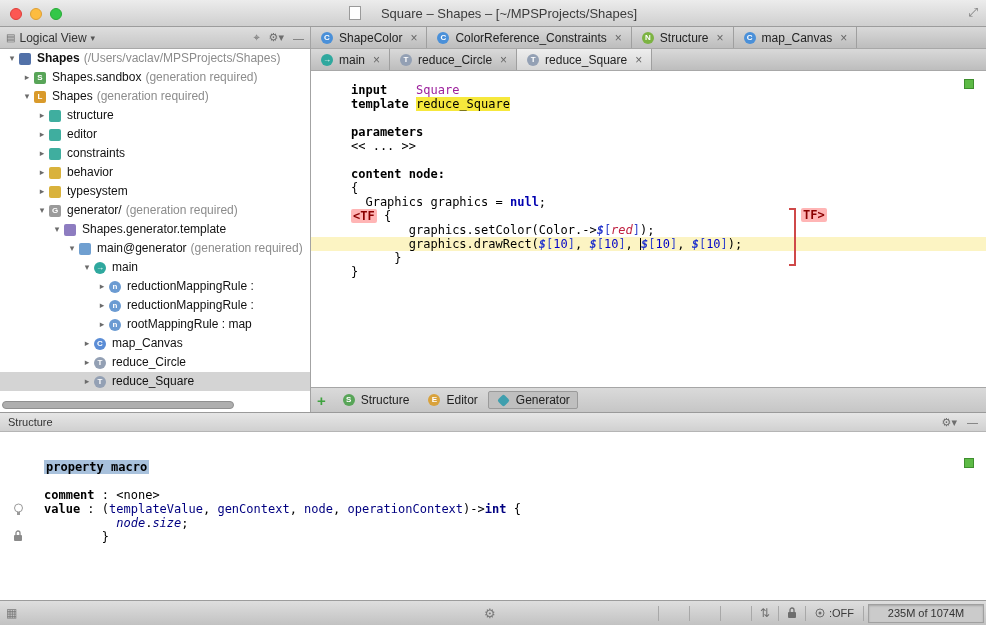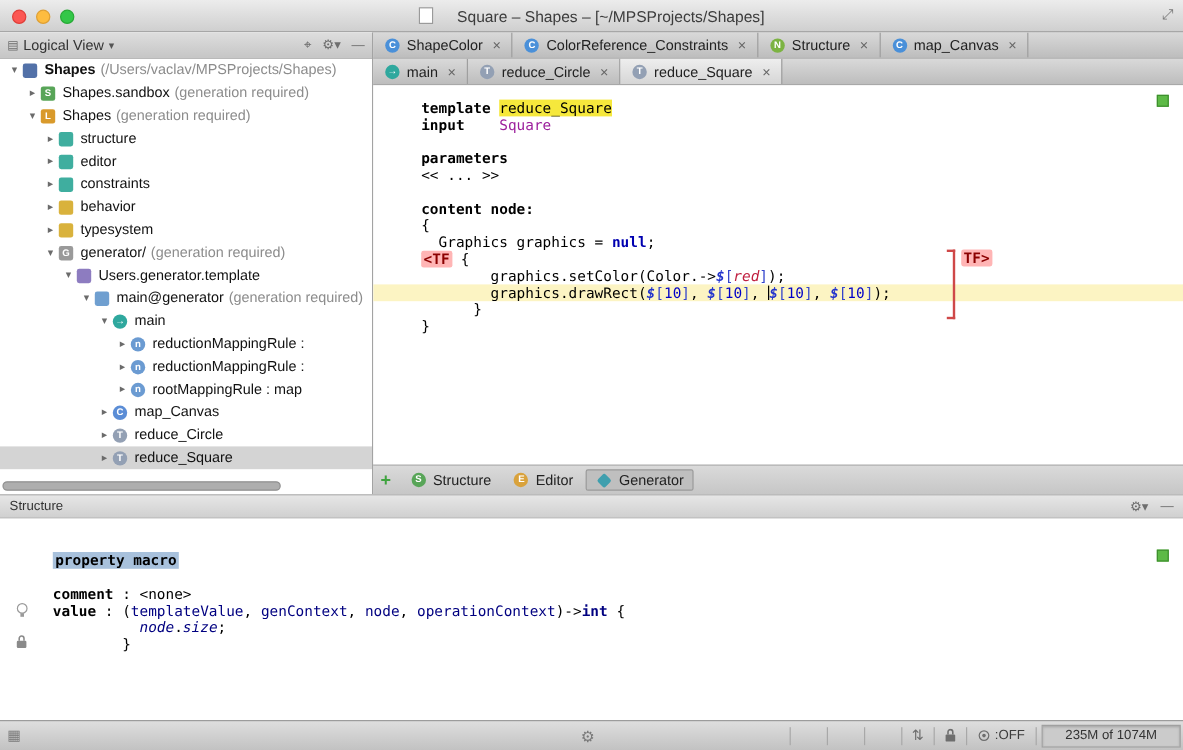--- a/index.html
+++ b/index.html
@@ -192,21 +192,21 @@
       </div>
       <div class="tree-row" style="padding-left: 36px;">
         <span class="tree-arrow">▾</span>
         <span class="node-icon square" style="background: rgb(154, 154, 154);">G</span>
         <span class="tree-label">generator/</span>
         <span class="tree-suffix">(generation required)</span>
       </div>
       <div class="tree-row" style="padding-left: 51px;">
         <span class="tree-arrow">▾</span>
         <span class="node-icon square" style="background: rgb(141, 124, 192);"></span>
-        <span class="tree-label">Users.generator.template</span>
+        <span class="tree-label">Shapes.generator.template</span>
       </div>
       <div class="tree-row" style="padding-left: 66px;">
         <span class="tree-arrow">▾</span>
         <span class="node-icon square" style="background: rgb(111, 159, 208);"></span>
         <span class="tree-label">main@generator</span>
         <span class="tree-suffix">(generation required)</span>
       </div>
       <div class="tree-row" style="padding-left: 81px;">
         <span class="tree-arrow">▾</span>
         <span class="node-icon circle" style="background: rgb(47, 168, 158);">→</span>
@@ -283,22 +283,22 @@
         <span class="etab-close">×</span>
       </div>
       <div class="etab active">
         <span class="node-icon circle" style="background: rgb(147, 160, 180);">T</span>
         <span>reduce_Square</span>
         <span class="etab-close">×</span>
       </div>
     </div>
   <div class="editor-area">
     <div class="code">
+        <div class="code-line"><span class="t-kw">input</span><span class="t-p">    </span><span class="t-type">Square</span></div>
         <div class="code-line"><span class="t-kw">template </span><span class="t-hl">reduce_Square</span></div>
-        <div class="code-line"><span class="t-kw">input</span><span class="t-p">    </span><span class="t-type">Square</span></div>
         <div class="code-line">&nbsp;</div>
         <div class="code-line"><span class="t-kw">parameters</span></div>
         <div class="code-line"><span class="t-p">&lt;&lt; ... &gt;&gt;</span></div>
         <div class="code-line">&nbsp;</div>
         <div class="code-line"><span class="t-kw">content node:</span></div>
         <div class="code-line"><span class="t-p">{</span></div>
         <div class="code-line"><span class="t-p">  Graphics graphics = </span><span class="t-null">null</span><span class="t-p">;</span></div>
         <div class="code-line"><span class="t-tfb">&lt;TF</span><span class="t-p"> {</span></div>
         <div class="code-line"><span class="t-p">        graphics.setColor(Color.-&gt;</span><span class="t-dol">$</span><span class="t-br">[</span><span class="t-red">red</span><span class="t-br">]</span><span class="t-p">);</span></div>
         <div class="code-line current-line"><span class="t-p">        graphics.drawRect(</span><span class="t-dol">$</span><span class="t-br">[</span><span class="t-num">10</span><span class="t-br">]</span><span class="t-p">, </span><span class="t-dol">$</span><span class="t-br">[</span><span class="t-num">10</span><span class="t-br">]</span><span class="t-p">, </span><span class="caret"></span><span class="t-dol">$</span><span class="t-br">[</span><span class="t-num">10</span><span class="t-br">]</span><span class="t-p">, </span><span class="t-dol">$</span><span class="t-br">[</span><span class="t-num">10</span><span class="t-br">]</span><span class="t-p">);</span></div>

